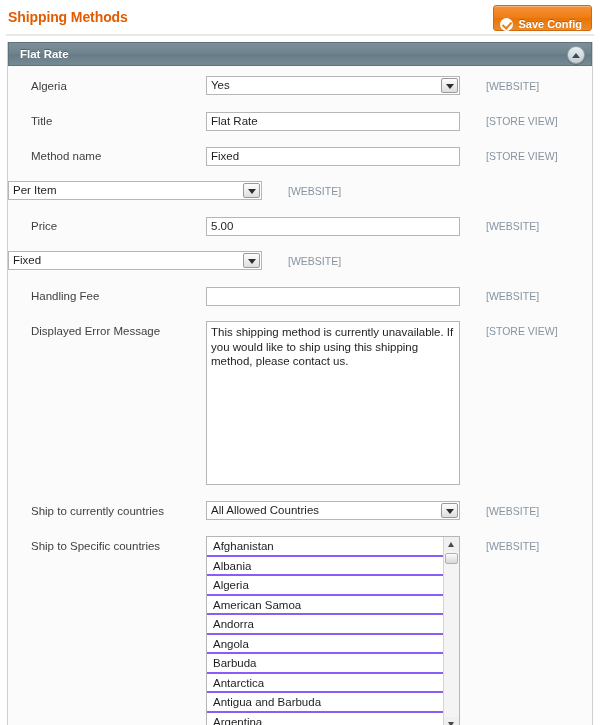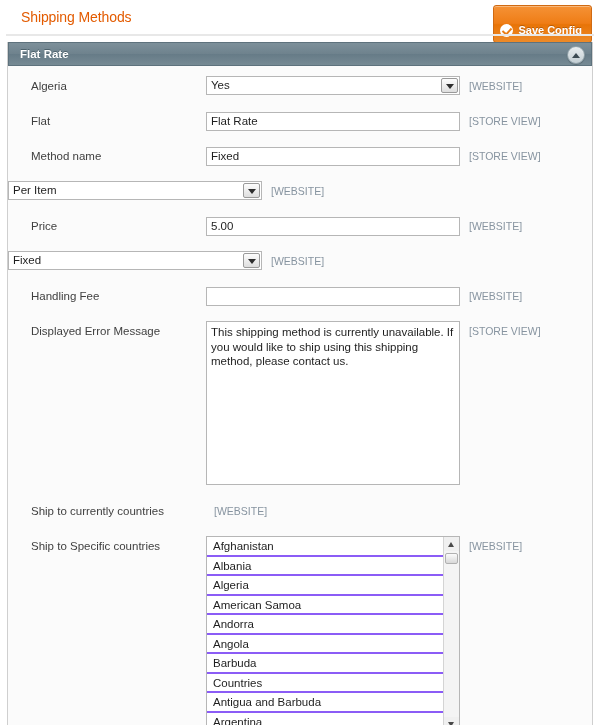--- a/index.html
+++ b/index.html
@@ -15,29 +15,28 @@
   
   .page-head {
     position: relative;
     height: 38px;
     padding: 0 8px;
   }
   .page-title {
     position: absolute;
     left: 8px; top: 9px;
     font-size: 14px;
-    font-weight: normal;
+    font-weight: bold;
     color: #e35b00;
     letter-spacing: -0.1px;
-    margin-left: 13px;
   }
   .save-btn {
     position: absolute;
     right: 8px; top: 5px;
-    height: 38px;
+    height: 26px;
     padding: 12px 9px 0 6px;
     display: flex;
     align-items: center;
     gap: 5px;
     border: 1px solid #d06a12;
     border-radius: 3px;
     background: linear-gradient(to bottom, #f59236 0%, #ef7d16 48%, #e87407 52%, #ed8a28 100%);
     box-shadow: inset 0 1px 0 rgba(255,255,255,0.35);
     cursor: pointer;
   }
@@ -129,21 +128,21 @@
   .row-label {
     width: 198px;
     padding-left: 23px;
     padding-top: 4px;
     font-size: 11.5px;
     color: #3f3f3f;
     line-height: 13px;
   }
   .row-field { width: 255px; }
   .row-scope {
-    padding-left: 8px;
+    padding-left: 25px;
     padding-top: 4px;
     font-size: 10.5px;
     color: #8794a0;
     white-space: nowrap;
   }
 
   
   .txt {
     width: 254px;
     height: 19px;
@@ -300,21 +299,21 @@
           <span>Yes</span>
           <span class="sel-arrow"></span>
         </div>
       </div>
       <div class="row-scope">[WEBSITE]</div>
     </div>
 
     <div class="gap-sm"></div>
 
     <div class="row">
-      <div class="row-label">Flat</div>
+      <div class="row-label">Title</div>
       <div class="row-field">
         <input class="txt" type="text" value="Flat Rate" style="">
       </div>
       <div class="row-scope">[STORE VIEW]</div>
     </div>
 
     <div class="gap-sm"></div>
 
     <div class="row">
       <div class="row-label">Method name</div>
@@ -375,38 +374,44 @@
       <div class="row-field">
         <textarea class="ta" style="">This shipping method is currently unavailable. If you would like to ship using this shipping method, please contact us.</textarea>
       </div>
       <div class="row-scope">[STORE VIEW]</div>
     </div>
 
     <div class="gap-md"></div>
 
     <div class="row">
       <div class="row-label">Ship to currently countries</div>
+      <div class="row-field">
+        <div class="sel">
+          <span>All Allowed Countries</span>
+          <span class="sel-arrow"></span>
+        </div>
+      </div>
       <div class="row-scope">[WEBSITE]</div>
     </div>
 
     <div class="gap-sm"></div>
 
     <div class="row">
       <div class="row-label">Ship to Specific countries</div>
       <div class="row-field">
         <div class="msel">
           <div class="msel-list" id="country-list">
               <div class="msel-opt">Afghanistan</div>
               <div class="msel-opt">Albania</div>
               <div class="msel-opt">Algeria</div>
               <div class="msel-opt">American Samoa</div>
               <div class="msel-opt">Andorra</div>
               <div class="msel-opt">Angola</div>
               <div class="msel-opt">Barbuda</div>
-              <div class="msel-opt">Countries</div>
+              <div class="msel-opt">Antarctica</div>
               <div class="msel-opt">Antigua and Barbuda</div>
               <div class="msel-opt">Argentina</div>
             </div>
           <div class="msel-bar">
             <div class="msel-arrow-up"></div>
             <div class="msel-thumb"></div>
             <div class="msel-arrow-dn"></div>
           </div>
         </div>
       </div>

